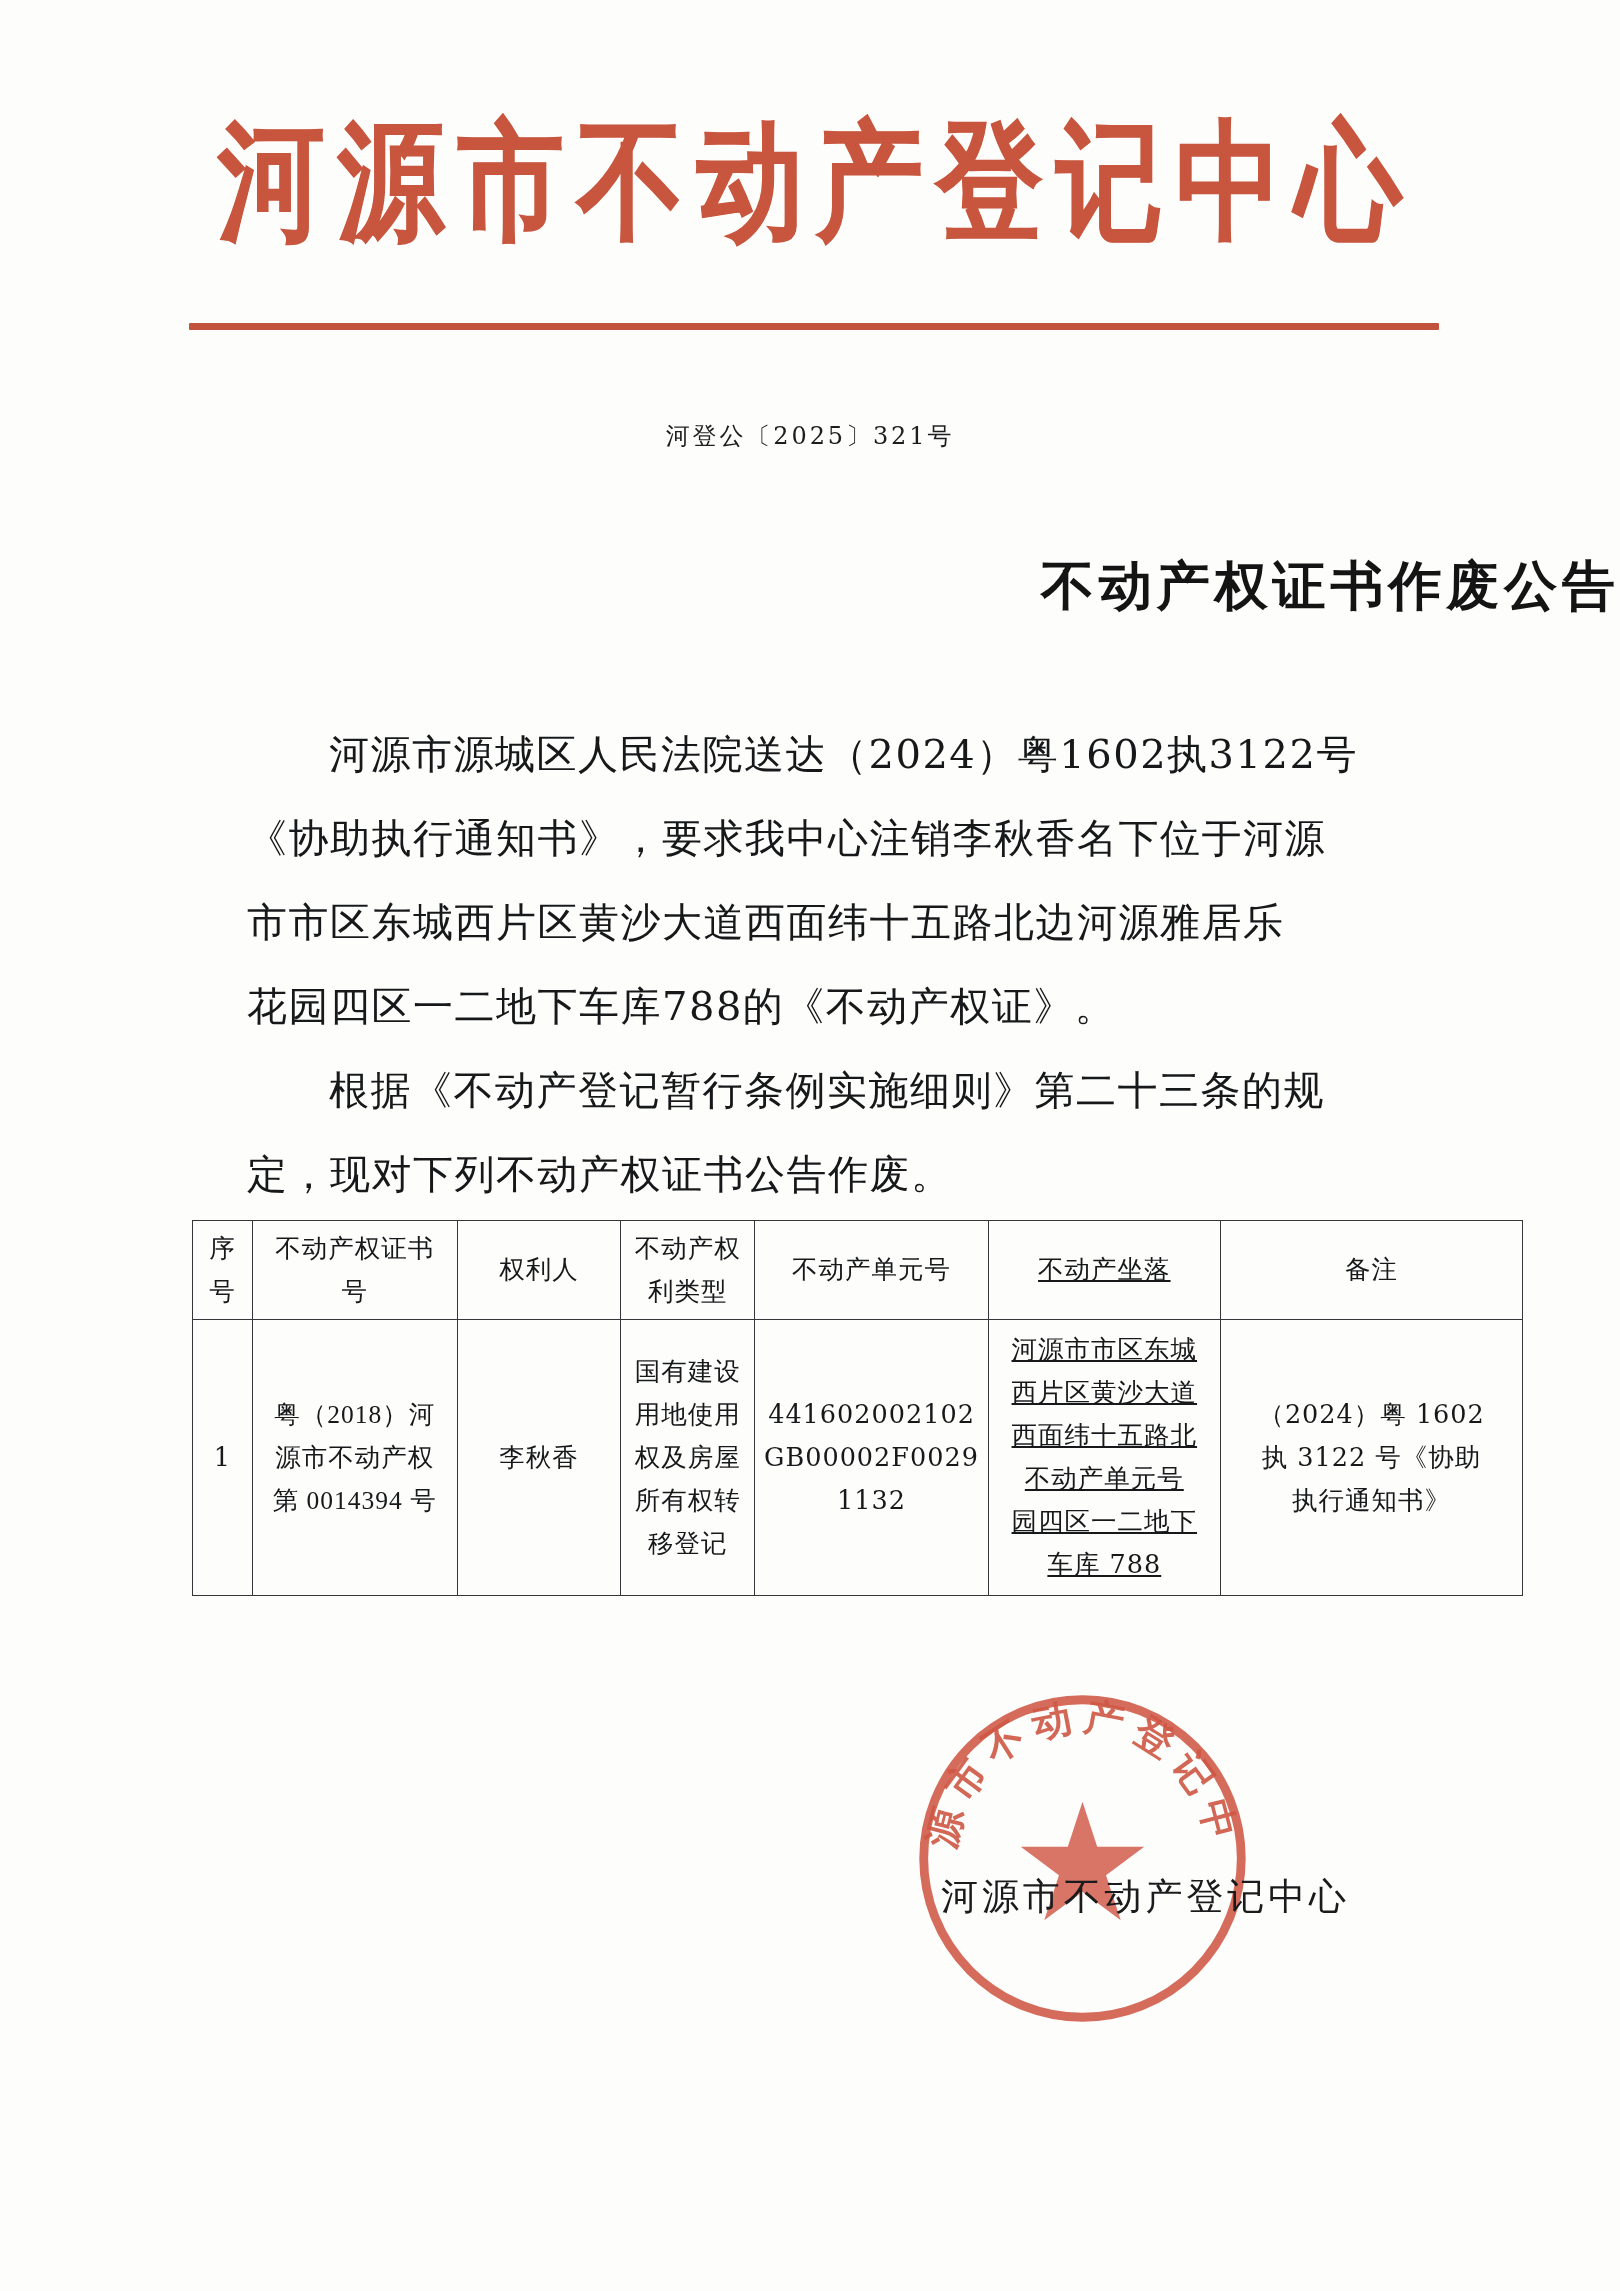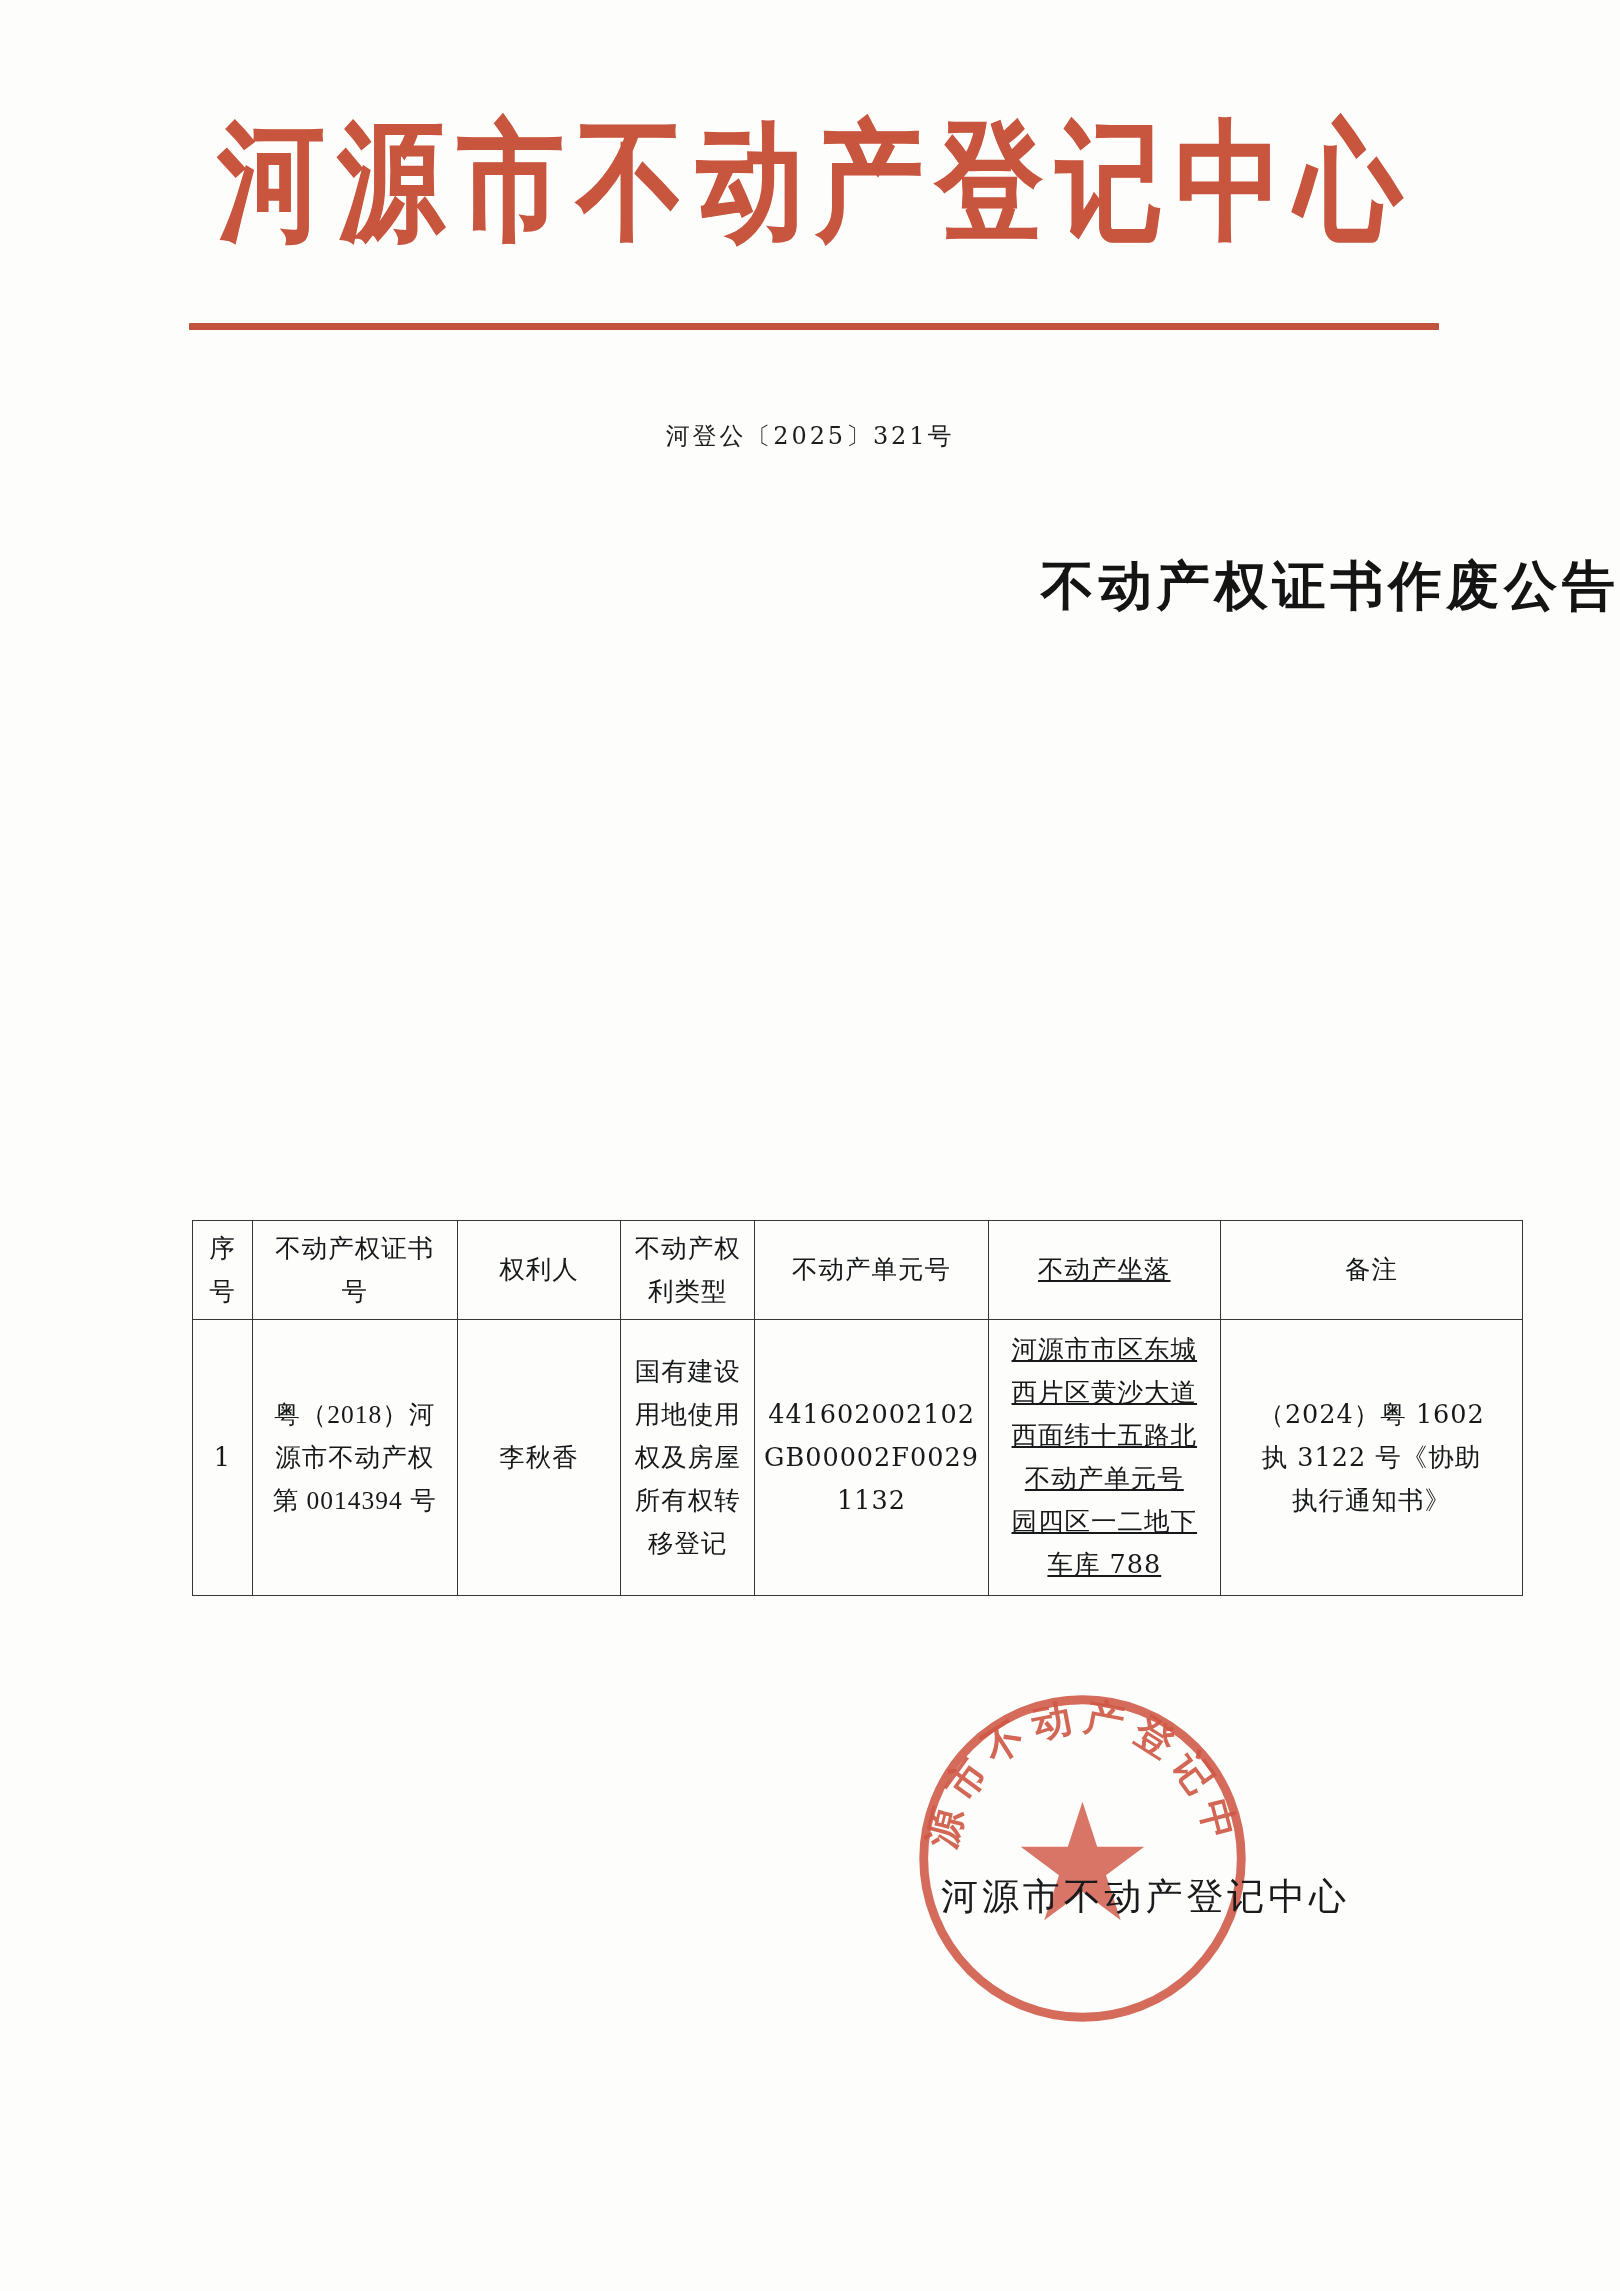--- a/index.html
+++ b/index.html
@@ -182,20 +182,29 @@
 
   <div class="letterhead">
     <div class="letterhead-title">河源市不动产登记中心</div>
   </div>
   <div class="letterhead-rule"></div>
 
   <div class="doc-number">河登公〔2025〕321号</div>
 
   <div class="main-title">不动产权证书作废公告</div>
 
+  <div class="body-block">
+    <div class="body-line indent">河源市源城区人民法院送达（2024）粤1602执3122号</div>
+    <div class="body-line">《协助执行通知书》，要求我中心注销李秋香名下位于河源</div>
+    <div class="body-line">市市区东城西片区黄沙大道西面纬十五路北边河源雅居乐</div>
+    <div class="body-line">花园四区一二地下车库788的《不动产权证》。</div>
+    <div class="para-gap"></div>
+    <div class="body-line indent">根据《不动产登记暂行条例实施细则》第二十三条的规</div>
+    <div class="body-line">定，现对下列不动产权证书公告作废。</div>
+  </div>
 
   <table class="notice-table">
     <thead>
       <tr>
         <td class="col-seq cell-lines">
           <span>序</span>
           <span>号</span>
         </td>
         <td class="col-cert cell-lines">
           <span>不动产权证书</span>

